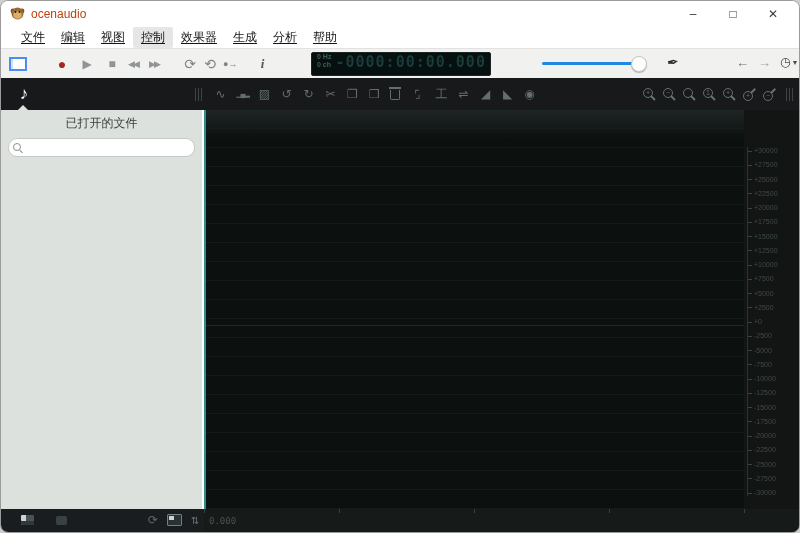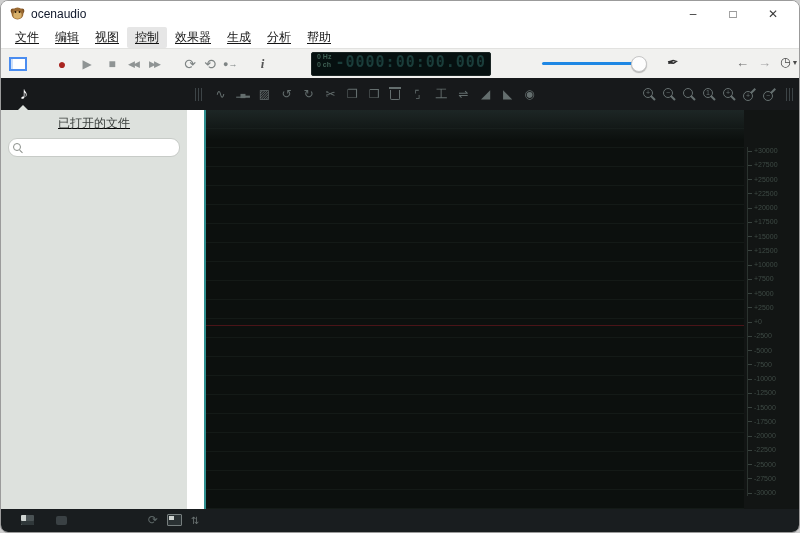--- a/index.html
+++ b/index.html
@@ -1,25 +1,25 @@
 <!DOCTYPE html>
 <html><head>
 <meta charset="utf-8">
 <style>
   html,body{margin:0;padding:0;background:#cfcfcf;font-family:"Liberation Sans","DejaVu Sans",sans-serif;}
   .window{position:relative;width:800px;height:533px;background:#ffffff;border:1px solid #9b9b9b;box-sizing:border-box;overflow:hidden;border-radius:8px;}
 
   
   .titlebar{position:absolute;top:0;left:0;right:0;height:25px;background:#fff;display:flex;align-items:center;padding-left:9px;gap:6px;}
-  .app-title{font-size:12px;color:#0f172a;}
+  .app-title{font-size:12px;color:#c2410c;}
   .win-controls{position:absolute;right:6px;top:0;height:25px;display:flex;align-items:center;}
   .win-btn{width:40px;height:25px;display:flex;align-items:center;justify-content:center;font-size:12px;color:#3a3a3a;}
 
   
-  .menubar{position:absolute;top:25px;left:0;right:0;height:22px;background:#fff;display:flex;align-items:center;padding-left:6px;font-size:12px;color:#151515;}
+  .menubar{position:absolute;top:25px;left:0;right:0;height:22px;background:#fff;display:flex;align-items:center;padding-left:12px;font-size:12px;color:#151515;}
   .menu-item{padding:2px 8px;text-decoration:underline;text-underline-offset:2px;border-radius:2px;}
   .menu-item.active{background:#e6e6e6;}
 
   
   .toolbar1{position:absolute;top:47px;left:0;right:0;height:29px;background:#f1f1ef;border-top:1px solid #e2e2e0;border-bottom:1px solid #d2d2d0;display:flex;align-items:center;}
   .ticon{display:flex;align-items:center;justify-content:center;height:18px;min-width:14px;color:#8f9494;font-size:12px;}
   [data-name="selection-mode-icon"]{margin-left:8px;width:13px;height:10px;border:2px solid #4b8df0;background:#fff;box-shadow:inset 2px 0 0 #cfe0f8;}
   [data-name="record-button"]{margin-left:28px;color:#a92520;font-size:14px;}
   [data-name="play-button"]{margin-left:11px;}
   [data-name="stop-button"]{margin-left:11px;}
@@ -55,21 +55,21 @@
   .trash::before{content:"";position:absolute;left:-2px;right:-2px;top:-3px;height:1.5px;background:#646e6e;}
   .zoom-icons{display:flex;align-items:center;gap:6px;margin-left:auto;margin-right:10px;}
   .mag{position:relative;width:14px;height:14px;display:inline-block;}
   .mag .lens{position:absolute;left:1px;top:1px;width:8px;height:8px;border:1.4px solid #667070;border-radius:50%;font-size:7px;line-height:8px;text-align:center;color:#667070;font-style:normal;}
   .mag::after{content:"";position:absolute;width:6px;height:1.6px;background:#667070;left:8px;top:10px;transform:rotate(45deg);}
   .mag.flip .lens{top:4px;}
   .mag.flip::after{top:3px;transform:rotate(-45deg);}
   .h2{margin-right:6px;}
 
   
-  .sidebar{position:absolute;top:109px;left:0;width:186px;bottom:23px;background:#dde1dd;text-decoration:underline;}
+  .sidebar{position:absolute;top:109px;left:0;width:201px;bottom:23px;background:#dde1dd;}
   .sidebar-title{margin-top:5px;text-align:center;font-size:12px;color:#3a3f3c;}
   .searchbox{position:relative;margin:6px 7px 0 7px;height:17px;background:#fff;border:1px solid #c7cbc7;border-radius:9px;}
   .searchbox .sicon{position:absolute;left:4px;top:4px;width:6px;height:6px;border:1.2px solid #8a8f8a;border-radius:50%;}
   .searchbox .sicon::after{content:"";position:absolute;width:4px;height:1.2px;background:#8a8f8a;left:5px;top:7px;transform:rotate(45deg);}
   .searchbox input{position:absolute;left:16px;top:1px;right:4px;bottom:1px;border:none;outline:none;background:transparent;font-size:11px;color:#333;width:calc(100% - 22px);}
   .dropzone{position:absolute;top:144px;left:0;right:0;text-align:center;}
   .dz-circle{width:97px;height:97px;margin:0 auto;background:#a5aca5;border-radius:50%;display:flex;flex-direction:column;align-items:center;justify-content:center;}
   .dz-stem{width:17px;height:19px;background:#dde1dd;}
   .dz-head{width:0;height:0;border-left:21px solid transparent;border-right:21px solid transparent;border-top:25px solid #dde1dd;}
   .dz-title{margin-top:9px;font-size:15px;font-weight:bold;color:#949d95;}
@@ -259,20 +259,24 @@
         <div class="tick" data-name="amplitude-tick-label">-17500</div>
         <div class="tick" data-name="amplitude-tick-label">-20000</div>
         <div class="tick" data-name="amplitude-tick-label">-22500</div>
         <div class="tick" data-name="amplitude-tick-label">-25000</div>
         <div class="tick" data-name="amplitude-tick-label">-27500</div>
         <div class="tick" data-name="amplitude-tick-label">-30000</div>
       </div>
   </div>
 
   <div class="statusbar" data-name="statusbar">
+    <div class="timeline" data-name="timeline-ruler">
+      <div class="ticks" data-name="timeline-ticks"></div>
+      <div class="pos" data-name="timeline-position-label">0.000</div>
+    </div>
     <div class="sb-left" data-name="statusbar-left-icons">
       <span class="sb-grid" data-name="panel-layout-icon"></span>
       <span class="sb-square" data-name="list-view-icon"></span>
     </div>
     <div class="sb-mid" data-name="statusbar-mid-icons">
       <span class="sb-loop" data-name="loop-status-icon">⟳</span>
       <span class="sb-minimap" data-name="minimap-icon"></span>
       <span class="sb-updown" data-name="vertical-scroll-icon">⇅</span>
     </div>
   </div>

